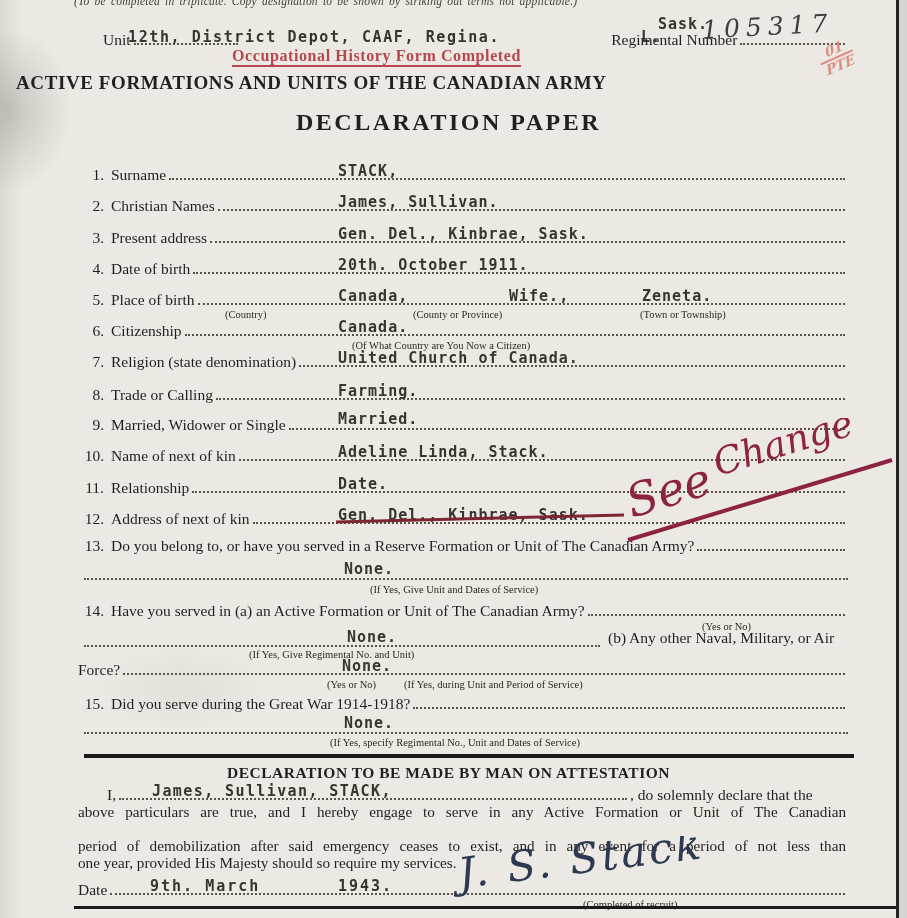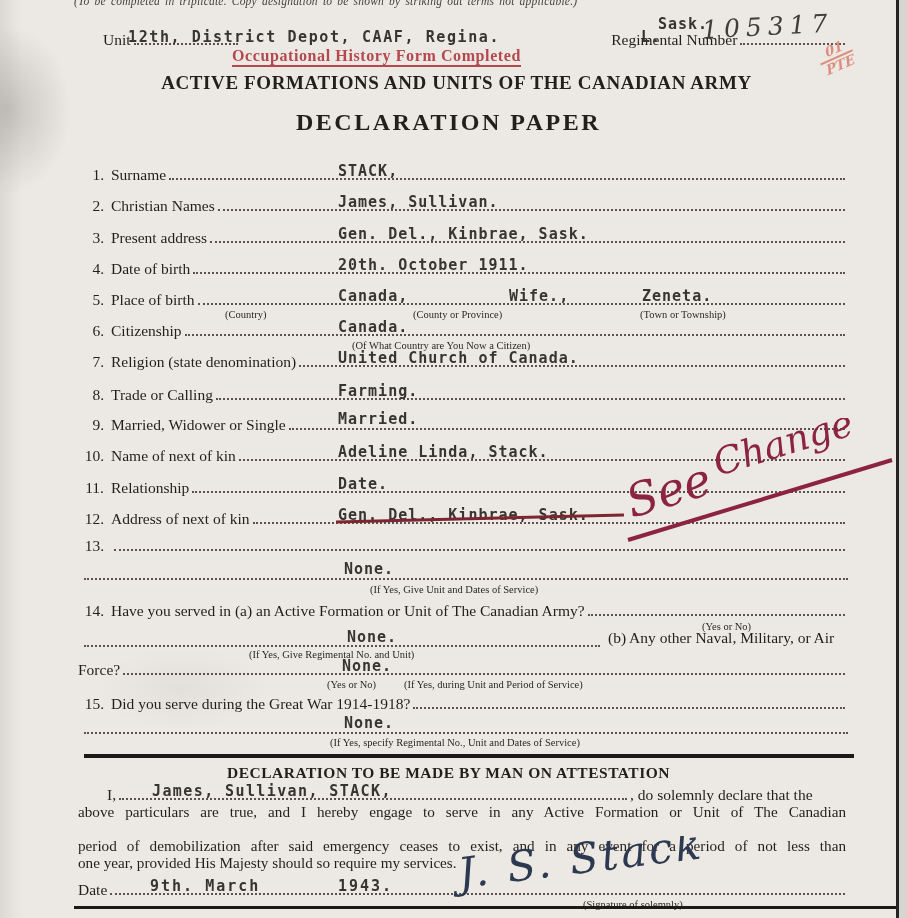--- a/index.html
+++ b/index.html
@@ -16,21 +16,21 @@
   .scan-edge{position:absolute;top:0;bottom:0;left:896px;width:11px;background:#d8d5d0;border-left:3px solid #242424;}
   .printed{font-family:"Liberation Serif",serif;color:#211f1c;}
   .typed{font-family:"DejaVu Sans Mono",monospace;font-weight:bold;color:#38342f;letter-spacing:1px;font-size:15px;white-space:nowrap;}
   .abs{position:absolute;white-space:nowrap;}
   .row{position:absolute;left:78px;right:59px;display:flex;align-items:baseline;font-size:15.5px;}
   .fnum{width:26px;text-align:right;margin-right:7px;flex:none;}
   .leader{flex:1;height:3px;border-bottom:2px dotted #595349;margin:0 3px;min-width:12px;}
   .leader-fixed{position:absolute;height:0;border-bottom:2px dotted #595349;}
   .sub{position:absolute;font-size:10.5px;color:#2b2823;white-space:nowrap;font-family:"Liberation Serif",serif;}
   .topnote{position:absolute;left:74px;top:-5px;font-style:italic;font-size:11.5px;color:#45423d;letter-spacing:.2px;word-spacing:2px;white-space:nowrap;}
-  .h-units{position:absolute;left:16px;right:10px;top:72px;text-align:center;font-weight:bold;font-size:19px;letter-spacing:.6px;}
+  .h-units{position:absolute;left:16px;right:10px;top:72px;text-align:left;font-weight:bold;font-size:19px;letter-spacing:.6px;}
   .h-paper{position:absolute;left:0;right:10px;top:109px;text-align:center;font-weight:bold;font-size:24px;letter-spacing:2.5px;}
   .stamp{position:absolute;left:232px;top:47px;font-weight:bold;font-size:16px;letter-spacing:.6px;color:#b5484e;border-bottom:2px solid #b5484e;padding-bottom:0;}
   .pen-frac{position:absolute;left:820px;top:42px;transform:rotate(-24deg);color:#dd8d7e;font-style:italic;font-weight:bold;font-size:13.5px;text-align:center;line-height:13px;}
   .pen-frac .t{display:block;border-bottom:2px solid #dd8d7e;padding:0 3px 1px 3px;transform:skewX(-8deg);}
   .pen-frac .b{display:block;padding:1px 2px 0 2px;transform:skewX(-8deg);}
   .hand{font-family:"DejaVu Serif",serif;font-style:italic;}
   .regnum{position:absolute;left:702px;top:12px;font-size:25px;letter-spacing:6px;color:#403e3b;transform:rotate(-3deg);}
   .strike{position:absolute;left:336px;top:517px;width:288px;height:3px;background:#7d2633;transform:rotate(-1.4deg);}
   .decl-line{position:absolute;left:78px;width:768px;font-size:15.2px;text-align:justify;text-align-last:justify;white-space:normal;}
   .decl-last{text-align:left;text-align-last:left;}
@@ -158,20 +158,21 @@
   <div class="strike"></div>
 
   <svg class="abs" style="left:600px;top:418px" width="300" height="135">
     <line x1="28" y1="122" x2="292" y2="42" stroke="#8c2340" stroke-width="4"></line>
     <text x="32" y="100" font-family="DejaVu Serif, serif" font-style="italic" font-size="46" fill="#8c2340" transform="rotate(-17 32 100)">See</text>
     <text x="118" y="58" font-family="DejaVu Serif, serif" font-style="italic" font-size="37" fill="#8c2340" transform="rotate(-17 118 58)">Change</text>
   </svg>
 
   <div class="row" style="top:537px">
     <span class="fnum">13.</span>
+    <span class="printed">Do you belong to, or have you served in a Reserve Formation or Unit of The Canadian Army?</span>
     <span class="leader"></span>
   </div>
   <div class="abs typed" style="left:344px;top:560px">None.</div>
   <div class="leader-fixed" style="left:84px;right:59px;top:578px"></div>
   <div class="sub" style="left:370px;top:584px">(If Yes, Give Unit and Dates of Service)</div>
 
   <div class="row" style="top:602px">
     <span class="fnum">14.</span>
     <span class="printed">Have you served in (a) an Active Formation or Unit of The Canadian Army?</span>
     <span class="leader"></span>
@@ -216,18 +217,18 @@
   <div class="row" style="top:881px">
     <span class="printed">Date</span>
     <span class="leader"></span>
   </div>
   <div class="abs typed" style="left:150px;top:877px;letter-spacing:2px">9th. March</div>
   <div class="abs typed" style="left:338px;top:877px;letter-spacing:2px">1943.</div>
 
   <svg class="abs" style="left:452px;top:836px" width="310" height="80">
     <text x="8" y="52" font-family="DejaVu Serif, serif" font-style="italic" font-size="42" letter-spacing="3" fill="#2d3950" transform="rotate(-7 8 52)">J. S. Stack</text>
   </svg>
-  <div class="caption" style="left:583px;top:899px">(Signature of solemnly)</div>
+  <div class="caption" style="left:583px;top:899px">(Completed of recruit)</div>
 
   <div class="rule" style="left:74px;right:0;top:906px;height:3px"></div>
 
   <div class="scan-edge"></div>
 </div>
 
 </body></html>

